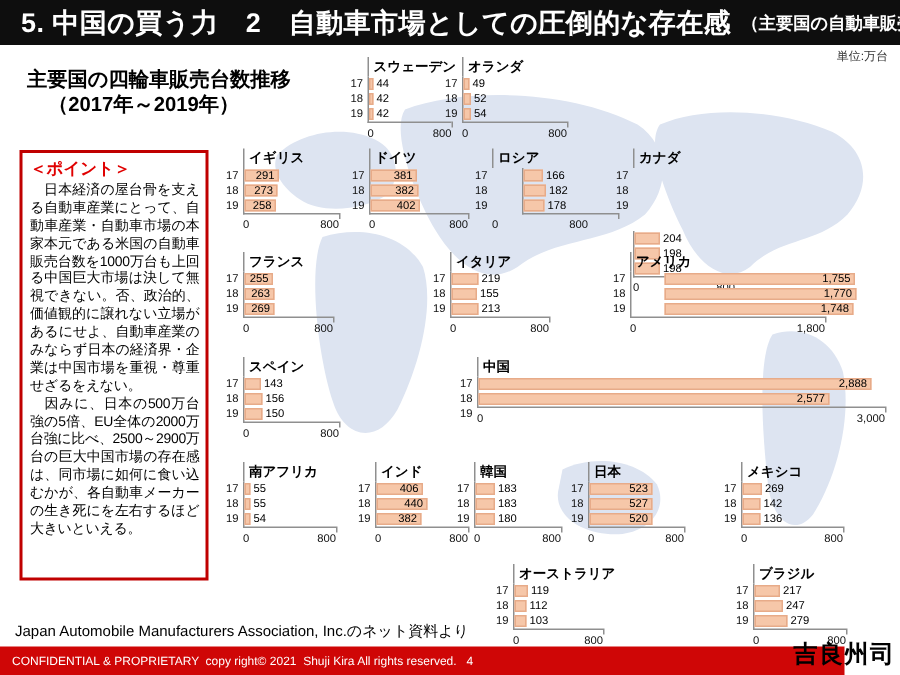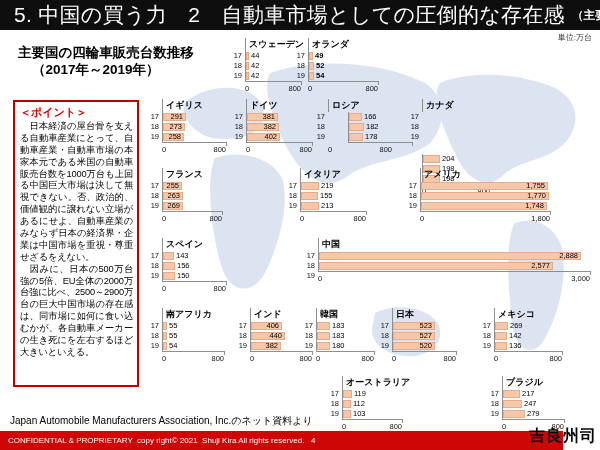--- a/index.html
+++ b/index.html
@@ -2,21 +2,21 @@
 <html><head>
 <meta charset="utf-8">
 <style>
   *{margin:0;padding:0;box-sizing:border-box}
   html,body{width:600px;height:450px}
   body{font-family:"Liberation Sans","DejaVu Sans",sans-serif;background:#fff;overflow:hidden}
   .slide{position:relative;width:600px;height:450px;background:#fff;overflow:hidden}
 
   .titlebar{position:absolute;top:0;left:0;width:600px;height:30px;background:#0e0e0e;color:#fff;
     display:flex;align-items:center;padding-left:14px;gap:7px;z-index:5;white-space:nowrap}
-  .title-main{font-size:21px;font-weight:normal;letter-spacing:.3px}
+  .title-main{font-size:18px;font-weight:bold;letter-spacing:.3px}
   .title-sub{font-size:11.5px;font-weight:bold}
   .unit-note{position:absolute;top:32px;right:8px;font-size:8px;color:#333;z-index:5}
 
   .heading{position:absolute;top:45px;left:18px;font-size:13.5px;font-weight:bold;color:#000;line-height:1.25;z-index:5}
   .heading .line2{padding-left:14px}
 
   .points{position:absolute;top:100px;left:13px;width:126px;height:287px;border:2px solid #c00000;background:#fff;
     padding:3px 4px 2px 5px;z-index:6}
   .points-title{color:#e00000;font-weight:bold;font-size:11px;margin-bottom:1px}
   .points p{font-size:9.3px;line-height:1.28;text-align:justify;color:#000;letter-spacing:-.2px}
@@ -108,21 +108,21 @@
         </div>
       </div>
       <div class="mini-chart" style="left: 292px; top: 38px;">
         <div class="mc-years">
           <span>17</span>
           <span>18</span>
           <span>19</span>
         </div>
         <div class="mc-main">
           <div class="mc-title">オランダ</div>
-          <div class="mc-plot" style="width: 70px; font-weight: bold;">
+          <div class="mc-plot" style="width: 70px;">
             <div class="mc-row">
               <div class="mc-bar" style="width: 4px;"></div>
               <span class="mc-val">49</span>
             </div>
             <div class="mc-row">
               <div class="mc-bar" style="width: 5px;"></div>
               <span class="mc-val">52</span>
             </div>
             <div class="mc-row">
               <div class="mc-bar" style="width: 5px;"></div>
@@ -313,21 +313,21 @@
         </div>
       </div>
       <div class="mini-chart" style="left: 404px; top: 168px;">
         <div class="mc-years">
           <span>17</span>
           <span>18</span>
           <span>19</span>
         </div>
         <div class="mc-main">
           <div class="mc-title">アメリカ</div>
-          <div class="mc-plot" style="width: 130px;">
+          <div class="mc-plot" style="width: 130px; padding-left: 22px;">
             <div class="mc-row">
               <div class="mc-bar" style="width: 127px;">
                 <span class="mc-val">1,755</span>
               </div>
             </div>
             <div class="mc-row">
               <div class="mc-bar" style="width: 128px;">
                 <span class="mc-val">1,770</span>
               </div>
             </div>

